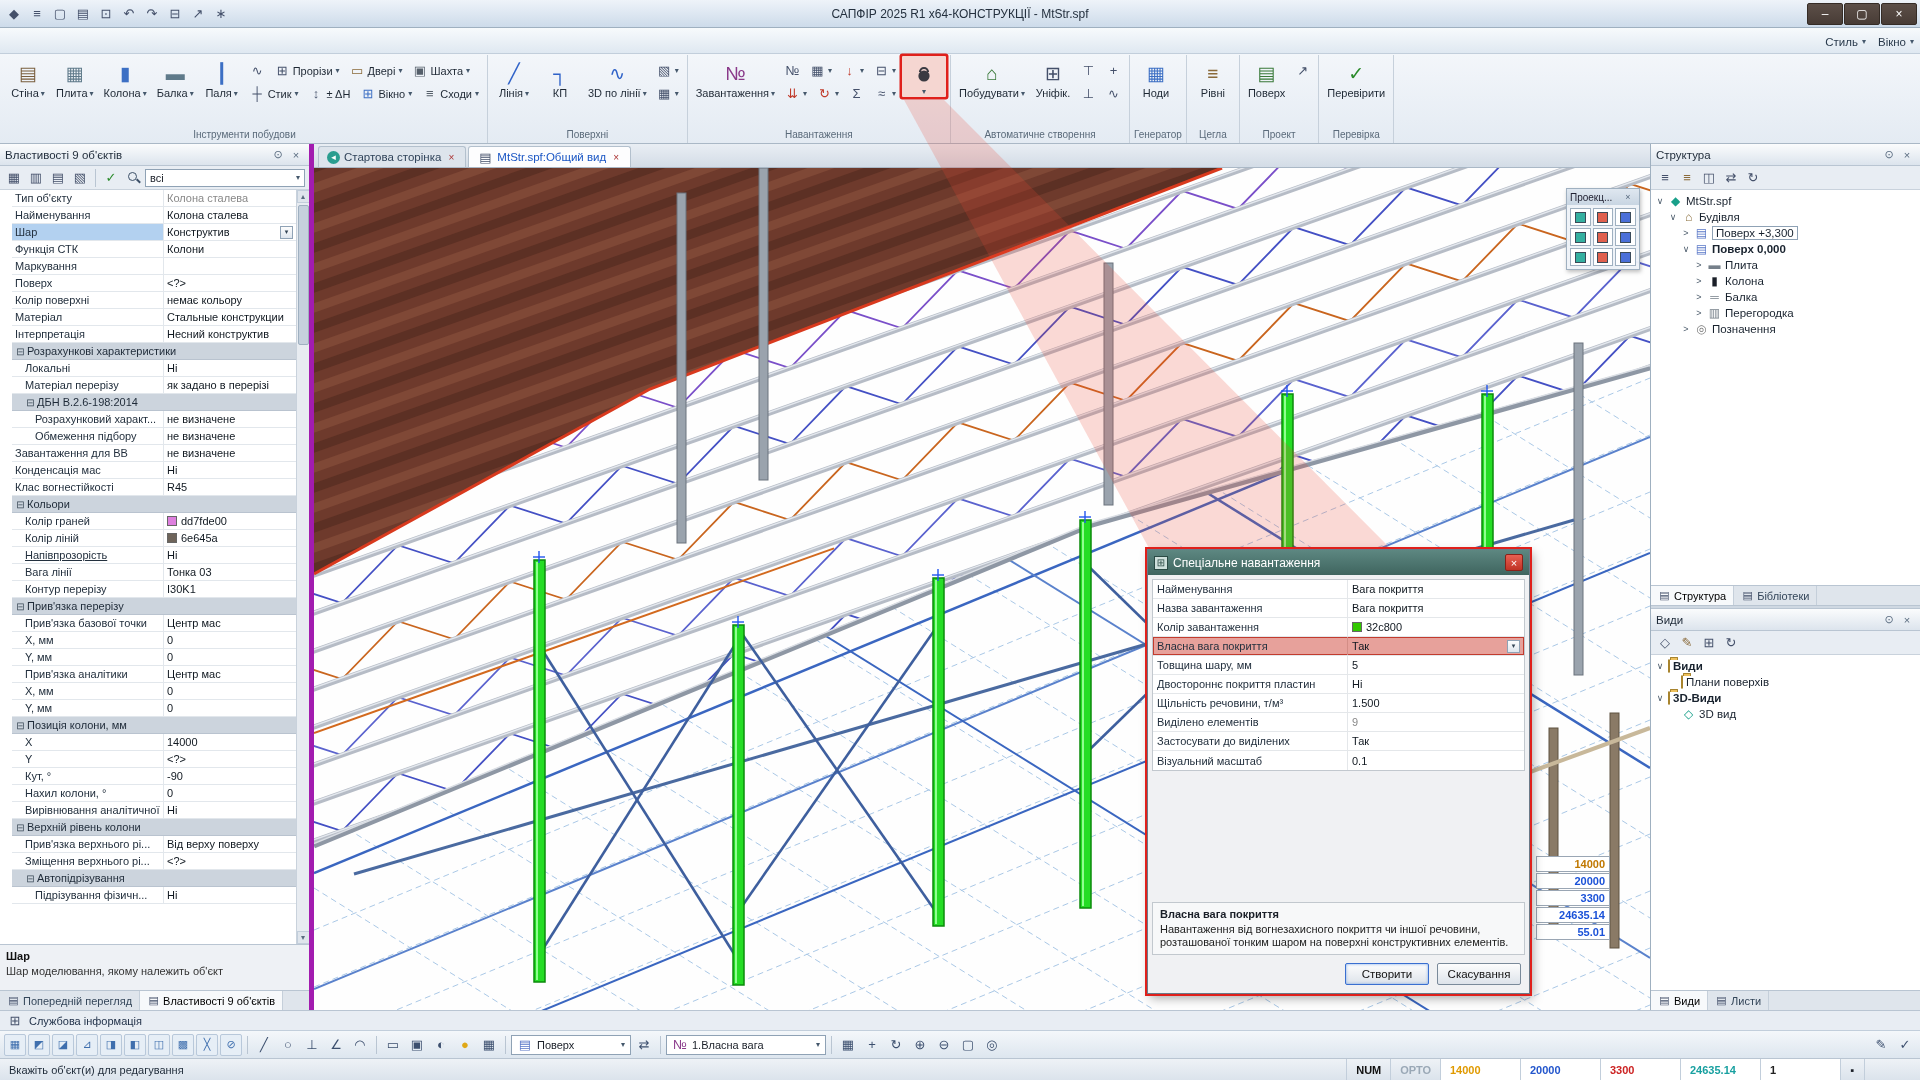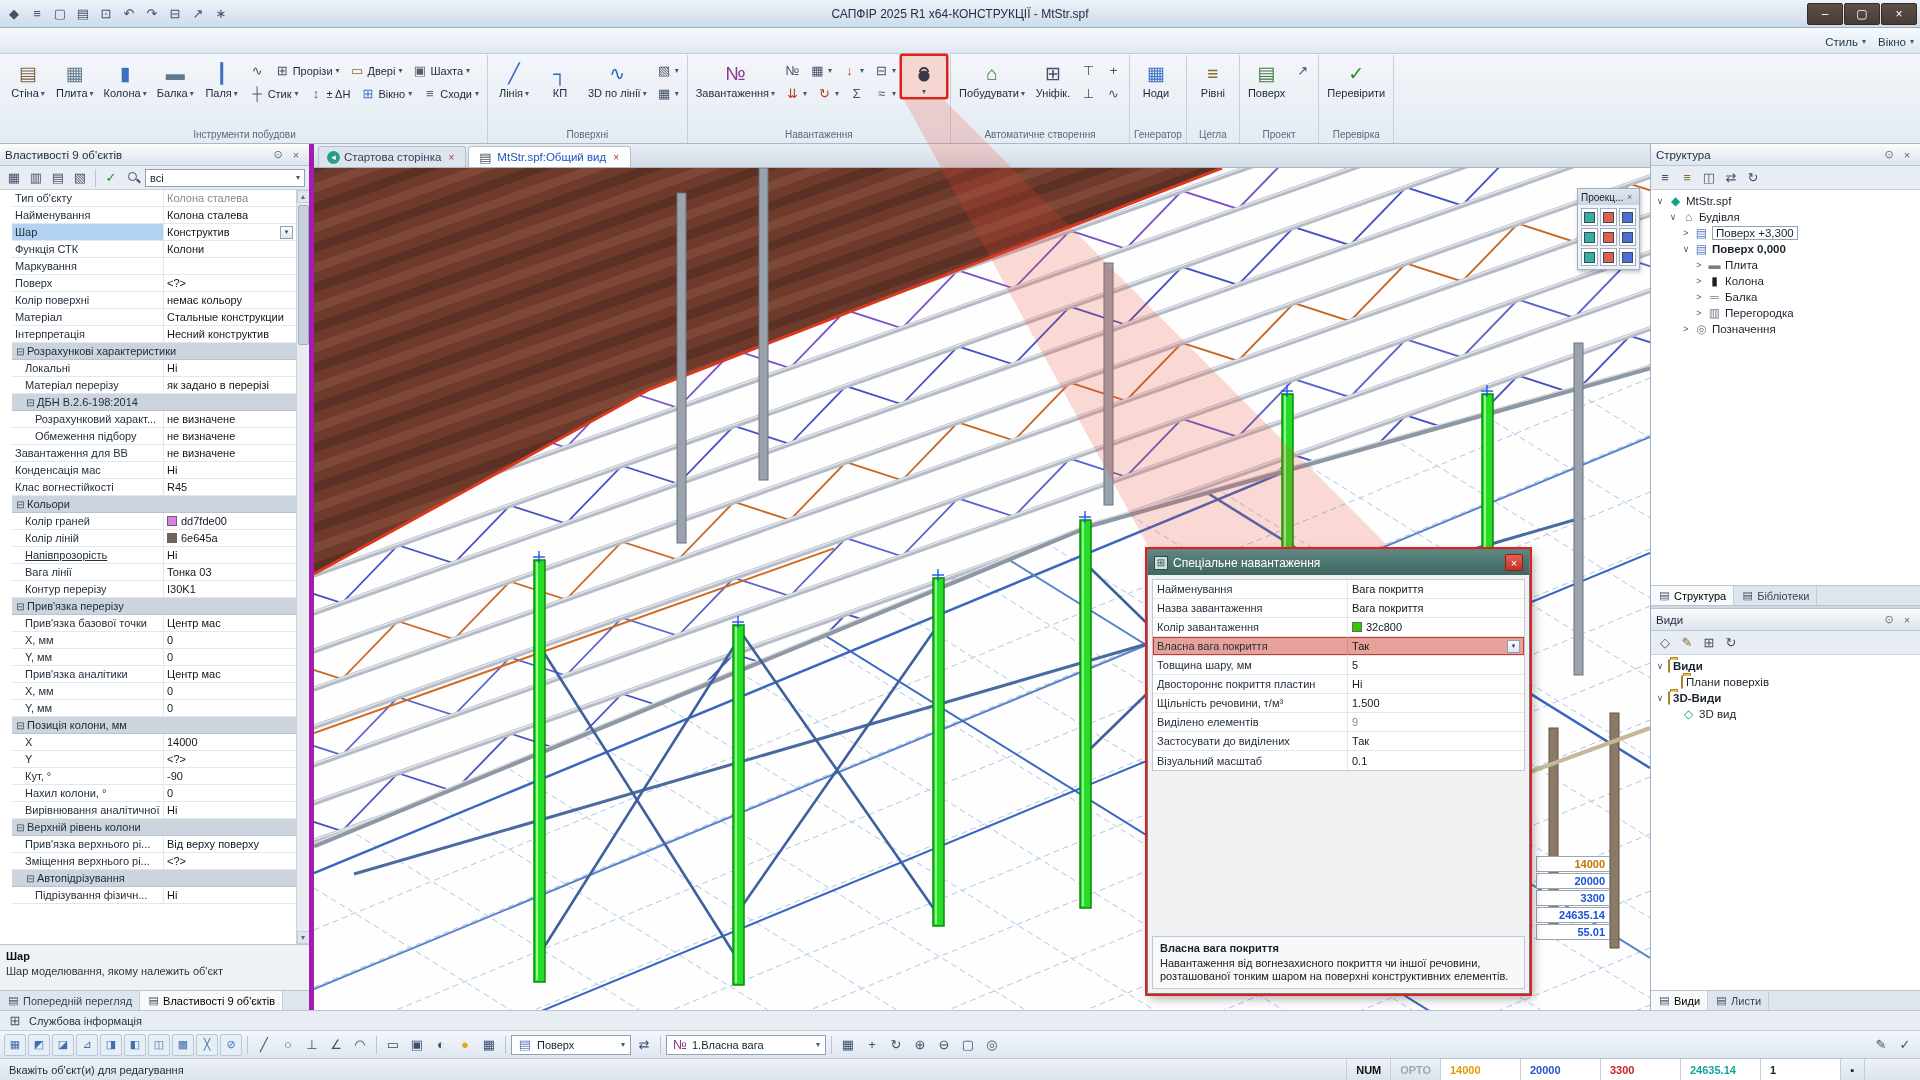--- a/index.html
+++ b/index.html
@@ -72,21 +72,21 @@
 .ptab.active{background:#f7f9fb;color:#000}
 
 #center{flex:1;display:flex;flex-direction:column;min-width:0;background:#dfe5ec}
 #vtabs{height:24px;display:flex;align-items:flex-end;background:linear-gradient(#e9eef4,#d3dce6);padding:0 4px;border-bottom:1px solid #aab8c6;gap:2px;flex:none}
 .vtab{display:flex;align-items:center;gap:4px;height:21px;padding:0 8px;font-size:11.5px;background:#dde4ec;border:1px solid #b3c0cd;border-bottom:none;border-radius:3px 3px 0 0;color:#30435a}
 .vtab.active{background:#fdfdfe;color:#1a56c4}
 .vclose{font-size:10px;color:#a33;width:12px;text-align:center}
 .round-ic{width:13px;height:13px;border-radius:50%;background:#2a9d8f;color:#fff;font-size:9px;display:flex;align-items:center;justify-content:center;flex:none}
 #viewport{flex:1;position:relative;background:#fff;overflow:hidden}
 #scene{position:absolute;inset:0;width:100%;height:100%}
-#palette{position:absolute;right:10px;top:20px;width:63px;background:rgba(238,243,248,.96);border:1px solid #9fb0c0;box-shadow:1px 2px 4px rgba(0,0,0,.25);z-index:20}
+#palette{position:absolute;right:10px;top:20px;width:74px;background:rgba(238,243,248,.96);border:1px solid #9fb0c0;box-shadow:1px 2px 4px rgba(0,0,0,.25);z-index:20}
 .palhead{height:16px;font-size:10px;padding:0 3px;background:linear-gradient(#dfe7f0,#c8d5e2);display:flex;align-items:center;color:#223}
 .pal-grid{display:grid;grid-template-columns:repeat(3,1fr);gap:2px;padding:3px}
 .pal-ic{height:18px;border:1px solid #9fb0c0;background:#fff;display:flex;align-items:center;justify-content:center}
 .pal-sq{width:11px;height:11px;border:1px solid #3a4a58;display:block}
 #coords{position:absolute;left:1222px;top:688px;z-index:26;display:flex;flex-direction:column;gap:1px}
 #coords .cv{background:#fff;border:1px solid #9aa6b4;padding:0 4px;font-size:11px;line-height:14px;text-align:right;min-width:74px;font-weight:bold}
 
 #dlg{position:absolute;left:833px;top:381px;width:383px;height:445px;background:#f0f1f3;border:1px solid #6a7a88;outline:2.5px solid #e0201b;box-shadow:3px 4px 10px rgba(0,0,0,.35);z-index:30;display:flex;flex-direction:column}
 .dhead{height:25px;background:linear-gradient(#5d8781,#3f655f);color:#fff;display:flex;align-items:center;padding:0 6px;gap:5px;font-size:12px;flex:none}
 .dic{width:14px;height:14px;background:#cfe0dc;color:#2a4a44;font-size:10px;display:flex;align-items:center;justify-content:center;border:1px solid #2a4a44;flex:none}
@@ -1183,20 +1183,24 @@
                 <div class="dval">
                   <span>0.1</span>
                 </div>
               </div>
             </div>
           <div class="dspacer"></div>
           <div class="ddesc">
             <div class="t">Власна вага покриття</div>
             <div class="x">Навантаження від вогнезахисного покриття чи іншої речовини, розташованої тонким шаром на поверхні конструктивних елементів.</div>
           </div>
+          <div class="dbtns" id="dbtns">
+              <div class="btn primary">Створити</div>
+              <div class="btn">Скасування</div>
+            </div>
         </div>
       </div>
     </div>
 
     <div id="right-panel">
       <div class="rblock" style="flex:1.07">
         <div class="phead">
           <span>Структура</span>
           <span class="sp"></span>
           <span class="hbtn">⊙</span>

